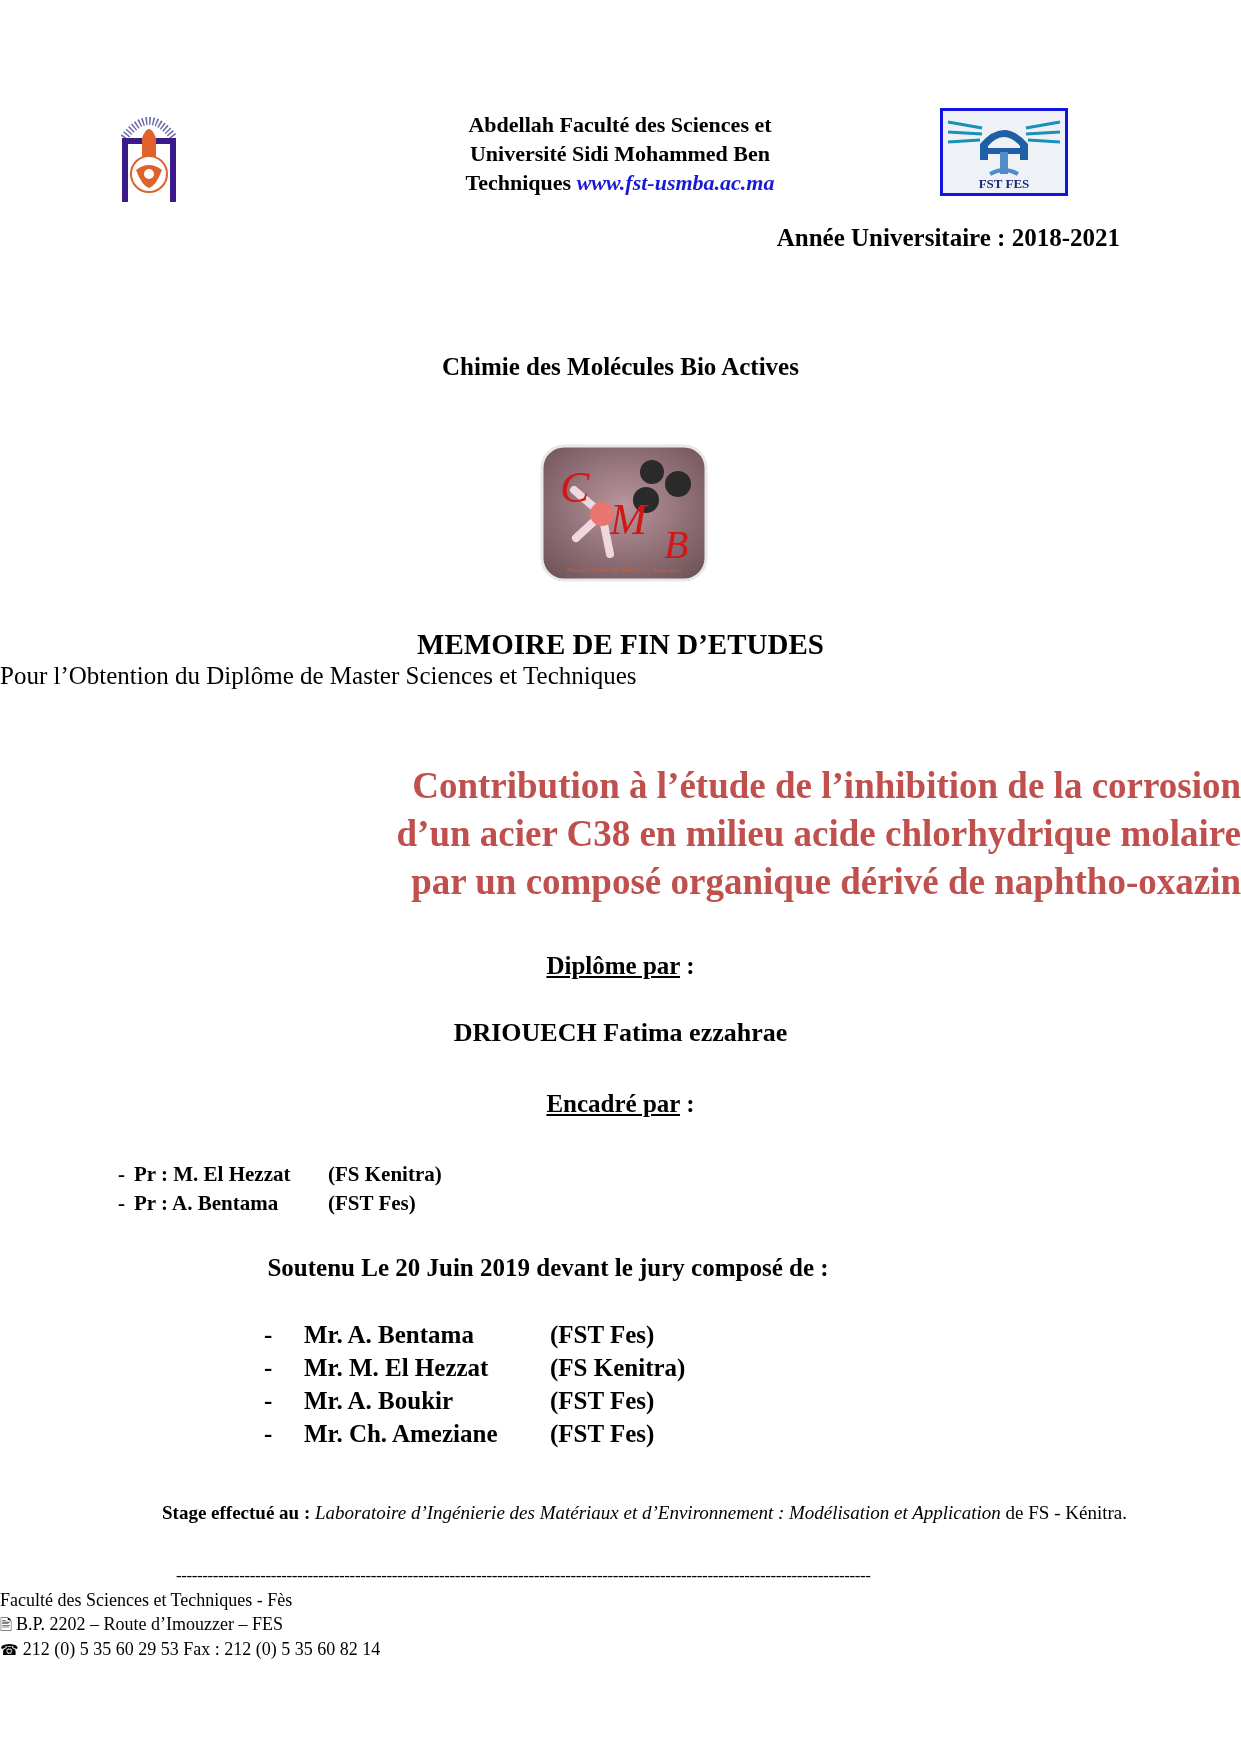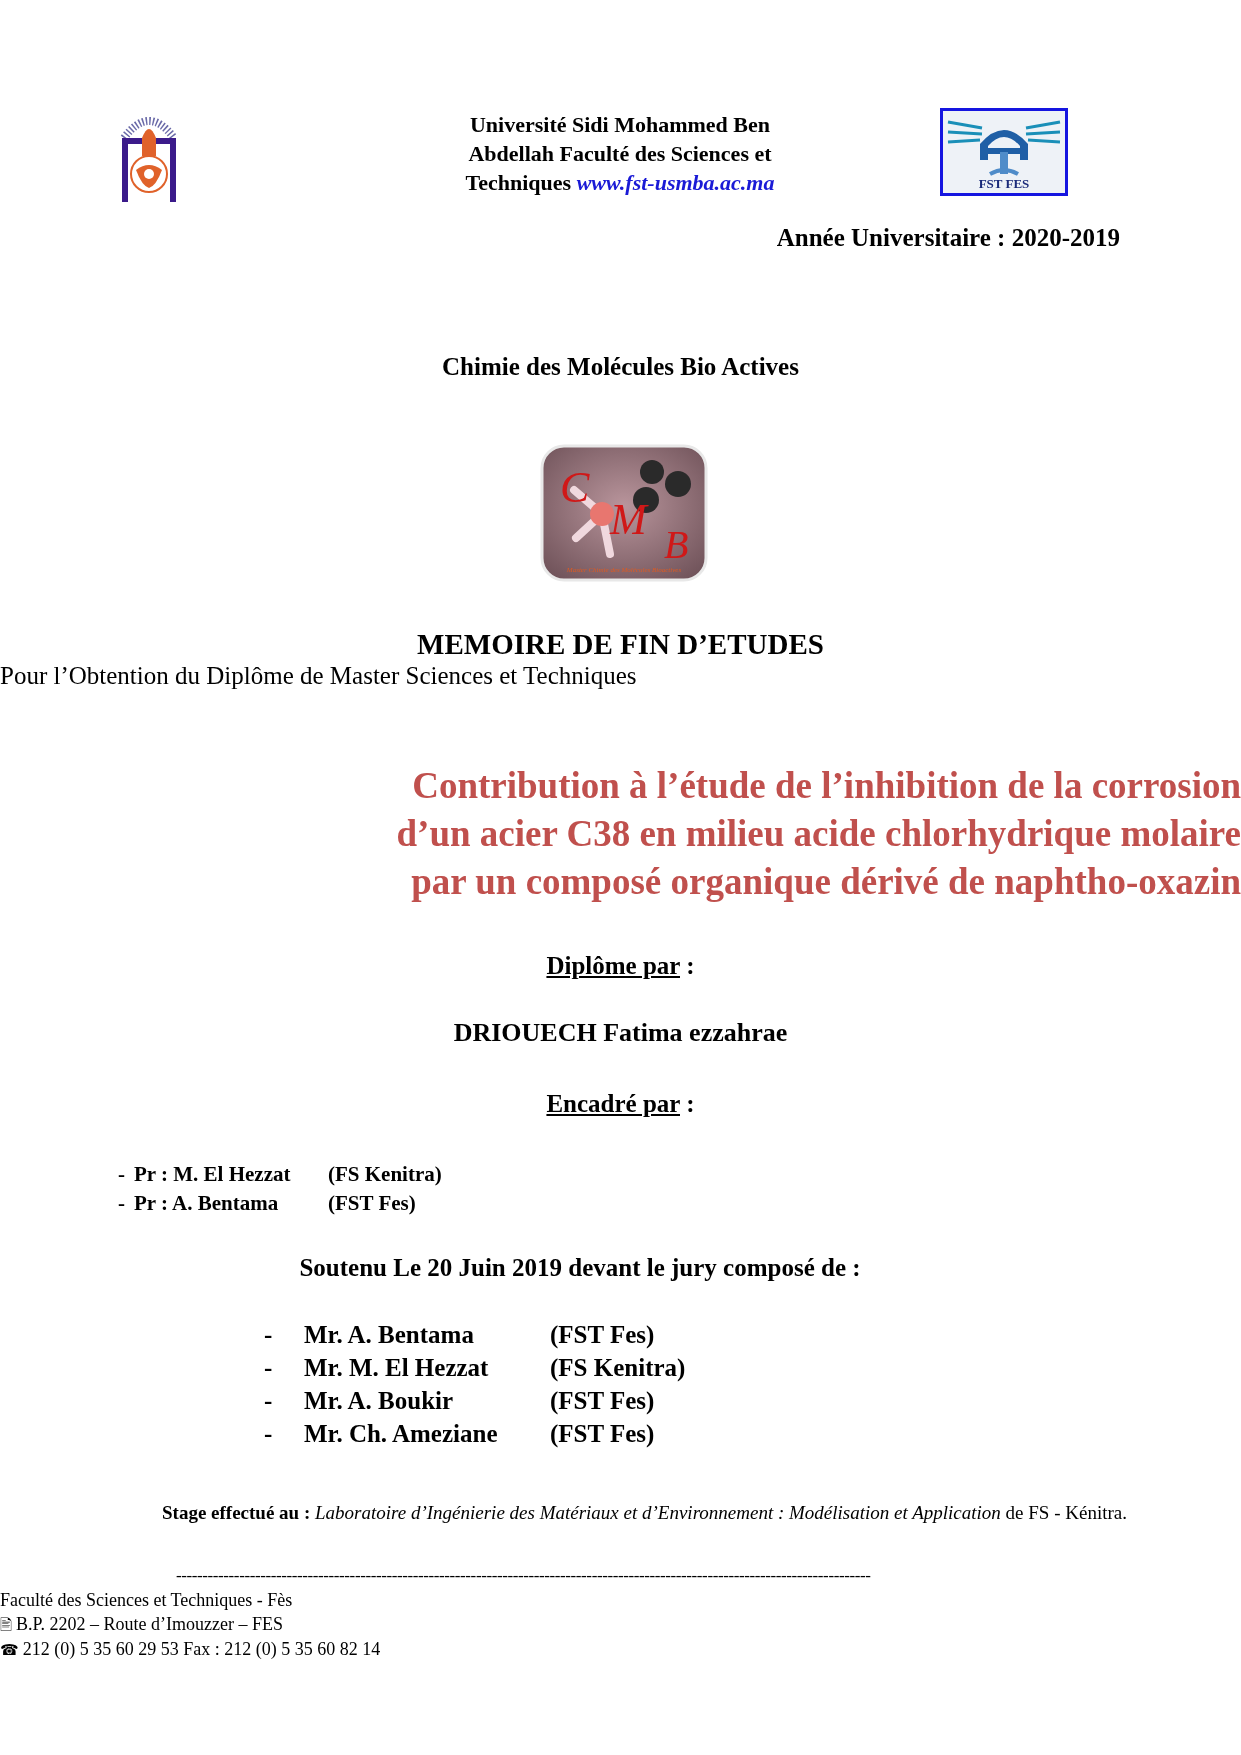--- a/index.html
+++ b/index.html
@@ -27,21 +27,21 @@
   .presented { left: 0; width: 1241px; top: 952px; font-size: 25px; font-weight: bold; text-align: center; }
   .presented u, .supervised u { text-decoration: underline; }
   .student { left: 0; width: 1241px; top: 1018px; font-size: 26px; font-weight: bold; text-align: center; }
   .supervised { left: 0; width: 1241px; top: 1090px; font-size: 25px; font-weight: bold; text-align: center; }
 
   .sup-list { left: 118px; top: 1160px; font-size: 21px; line-height: 29px; font-weight: bold; }
   .sup-row { display: flex; white-space: pre; }
   .sup-row .dash { width: 16px; }
   .sup-row .name { width: 194px; }
 
-  .defense { left: 0; width: 1096px; top: 1254px; font-size: 25px; font-weight: bold; text-align: center; padding-left: 32px; }
+  .defense { left: 0; width: 1096px; top: 1254px; font-size: 25px; font-weight: bold; text-align: center; }
 
   .jury { left: 264px; top: 1318px; font-size: 25px; line-height: 33px; font-weight: bold; }
   .jury-row { display: flex; white-space: pre; }
   .jury-row .dash { width: 40px; }
   .jury-row .name { width: 246px; }
 
   .stage { left: 118px; top: 1494px; width: 1060px; font-size: 19px; line-height: 38px; }
   .stage .label { font-weight: bold; }
   .stage .lab { font-style: italic; }
   .stage .indent { display: inline-block; width: 44px; }
@@ -61,22 +61,22 @@
     <rect x="4" y="36" width="6" height="58" fill="#3b1a8a"></rect>
     <rect x="52" y="36" width="6" height="58" fill="#3b1a8a"></rect>
     <circle cx="31" cy="66" r="18" fill="none" stroke="#e0622a" stroke-width="2"></circle>
     <path d="M24 30 Q31 12 38 30 L38 48 L24 48 Z" fill="#e0622a"></path>
     <path d="M18 62 Q31 52 44 62 Q38 78 31 80 Q24 78 18 62 Z" fill="#e0622a"></path>
     <circle cx="31" cy="66" r="5" fill="#fff"></circle>
   </svg>
 </div>
 
 <div class="abs header-text">
+  <div>Abdellah Faculté des Sciences et</div>
   <div>Université Sidi Mohammed Ben</div>
-  <div>Abdellah Faculté des Sciences et</div>
   <div>
     <span>Techniques</span>
     <span class="url">www.fst-usmba.ac.ma</span>
   </div>
 </div>
 
 <div class="abs fst-logo">
   <svg width="128" height="88" viewBox="0 0 128 88">
     <rect x="1.5" y="1.5" width="125" height="85" fill="#eef2f7" stroke="#1515e0" stroke-width="3"></rect>
     <g stroke="#1a8fb8" stroke-width="3">
@@ -88,21 +88,21 @@
         <line x1="120" y1="34" x2="88" y2="32"></line>
     </g>
     <path d="M40 52 L40 36 Q64 8 88 36 L88 52 L80 52 L80 38 Q64 20 48 38 L48 52 Z" fill="#1f5fa6"></path>
     <rect x="44" y="40" width="40" height="6" fill="#1f5fa6"></rect>
     <rect x="60" y="44" width="8" height="22" fill="#4f8cc9"></rect>
     <path d="M50 66 Q64 58 78 66" fill="none" stroke="#4f8cc9" stroke-width="4"></path>
     <text x="64" y="80" text-anchor="middle" font-family="Liberation Serif, serif" font-weight="bold" font-size="13" fill="#1a2a7a">FST FES</text>
   </svg>
 </div>
 
-<div class="abs annee">Année Universitaire : 2020-2019</div>
+<div class="abs annee">Année Universitaire : 2018-2021</div>
 
 <div class="abs master">
   <div>Chimie des Molécules Bio Actives</div>
 </div>
 
 <div class="abs cmb-logo">
   <svg width="172" height="142" viewBox="0 0 172 142">
     <defs>
       <radialGradient id="bg" cx="50%" cy="45%" r="70%">
         <stop offset="0%" stop-color="#b9959c"></stop>

